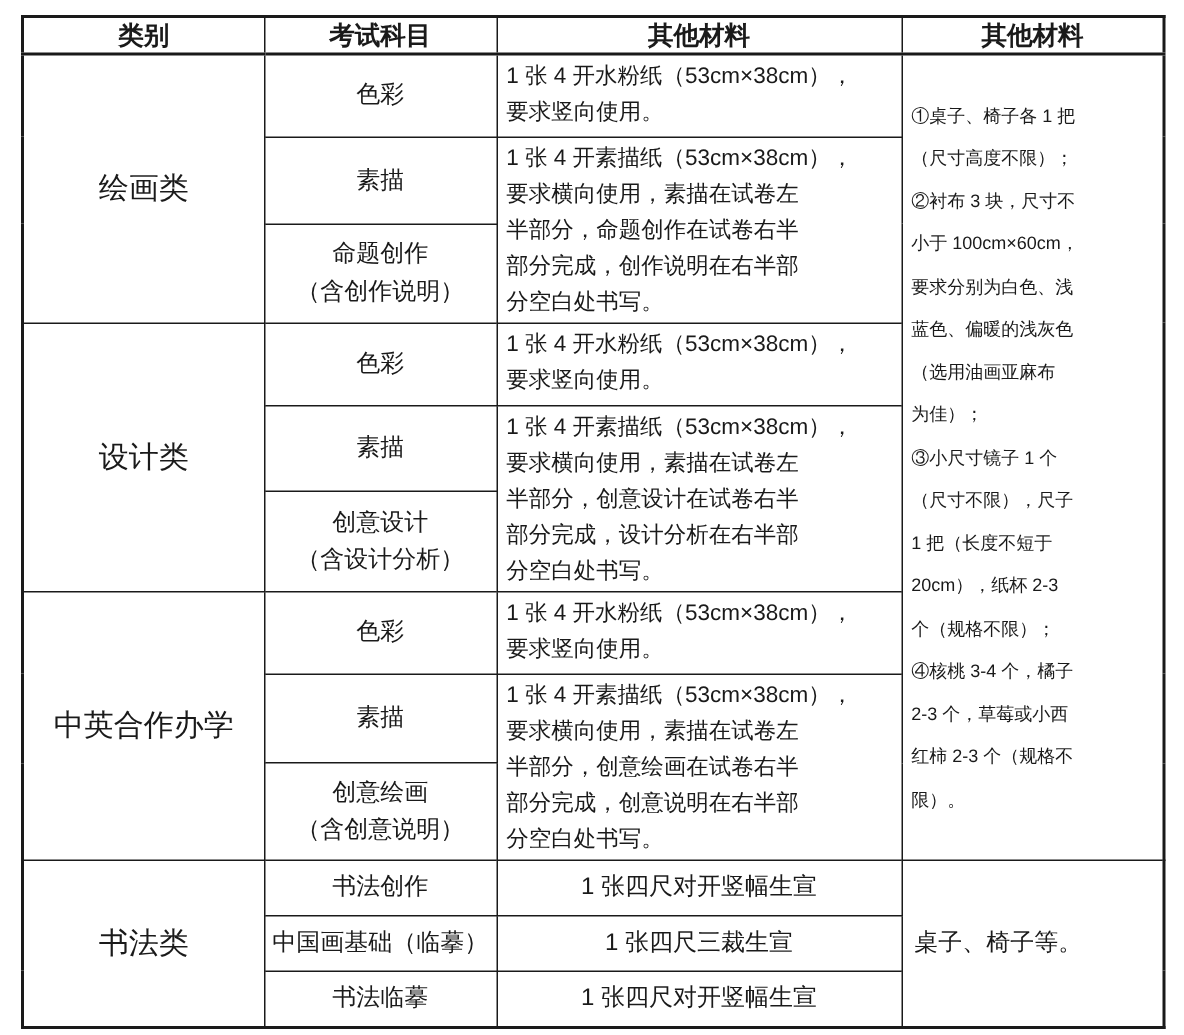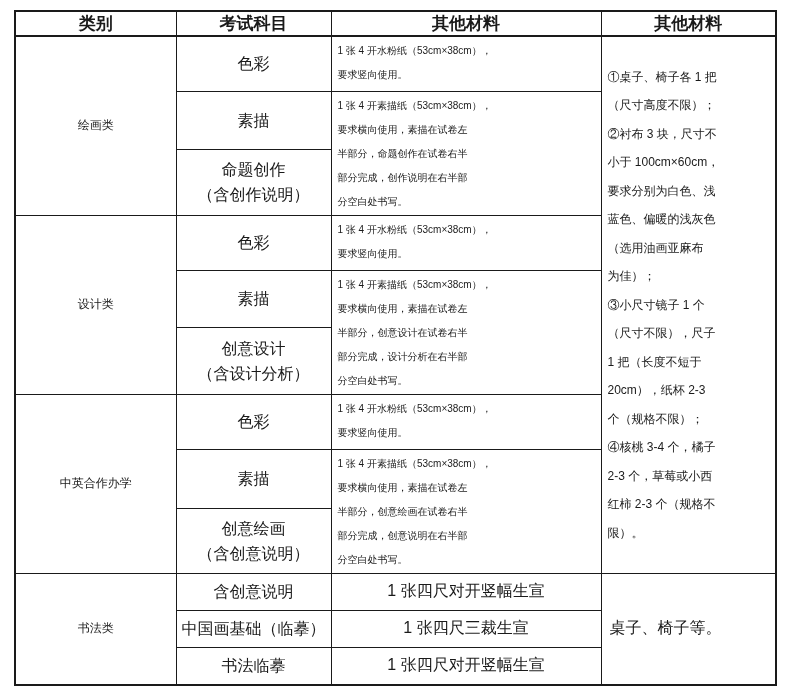--- a/index.html
+++ b/index.html
@@ -34,35 +34,35 @@
   tr.rh-55 { height: 55px; }
   tr.rh-57 { height: 57px; }
   tr.rh-58 { height: 58px; }
   tr.rh-62 { height: 62px; }
   tr.rh-65 { height: 65px; }
   tr.rh-37 { height: 37px; }
   tr.rh-38 { height: 38px; }
   td.cat {
     text-align: center;
     vertical-align: middle;
-    font-size: 12px;
+    font-size: 20px;
     padding: 0 2px;
     white-space: pre-line;
   }
   td.subj {
     text-align: center;
     vertical-align: middle;
     font-size: 16px;
     line-height: 25px;
     padding: 0 2px;
     white-space: pre-line;
     margin-left: 44px;
   }
   td.paper {
-    font-size: 10px;
+    font-size: 15px;
     line-height: 24px;
     text-align: left;
     vertical-align: top;
     padding: 2px 3px 1px 6px;
     white-space: pre-line;
   }
   td.paper-center {
     font-size: 16px;
     text-align: center;
     vertical-align: middle;
@@ -173,21 +173,21 @@
 部分完成，创意说明在右半部
 分空白处书写。</td>
     </tr>
     <tr class="rh-62">
       <td class="subj">创意绘画
 （含创意说明）</td>
     </tr>
 
     <tr class="rh-37">
       <td class="cat" rowspan="3">书法类</td>
-      <td class="subj">含创意说明</td>
+      <td class="subj">书法创作</td>
       <td class="paper-center">1 张四尺对开竖幅生宣</td>
       <td class="other-small" rowspan="3">桌子、椅子等。</td>
     </tr>
     <tr class="rh-37">
       <td class="subj">中国画基础（临摹）</td>
       <td class="paper-center">1 张四尺三裁生宣</td>
     </tr>
     <tr class="rh-38">
       <td class="subj">书法临摹</td>
       <td class="paper-center">1 张四尺对开竖幅生宣</td>

